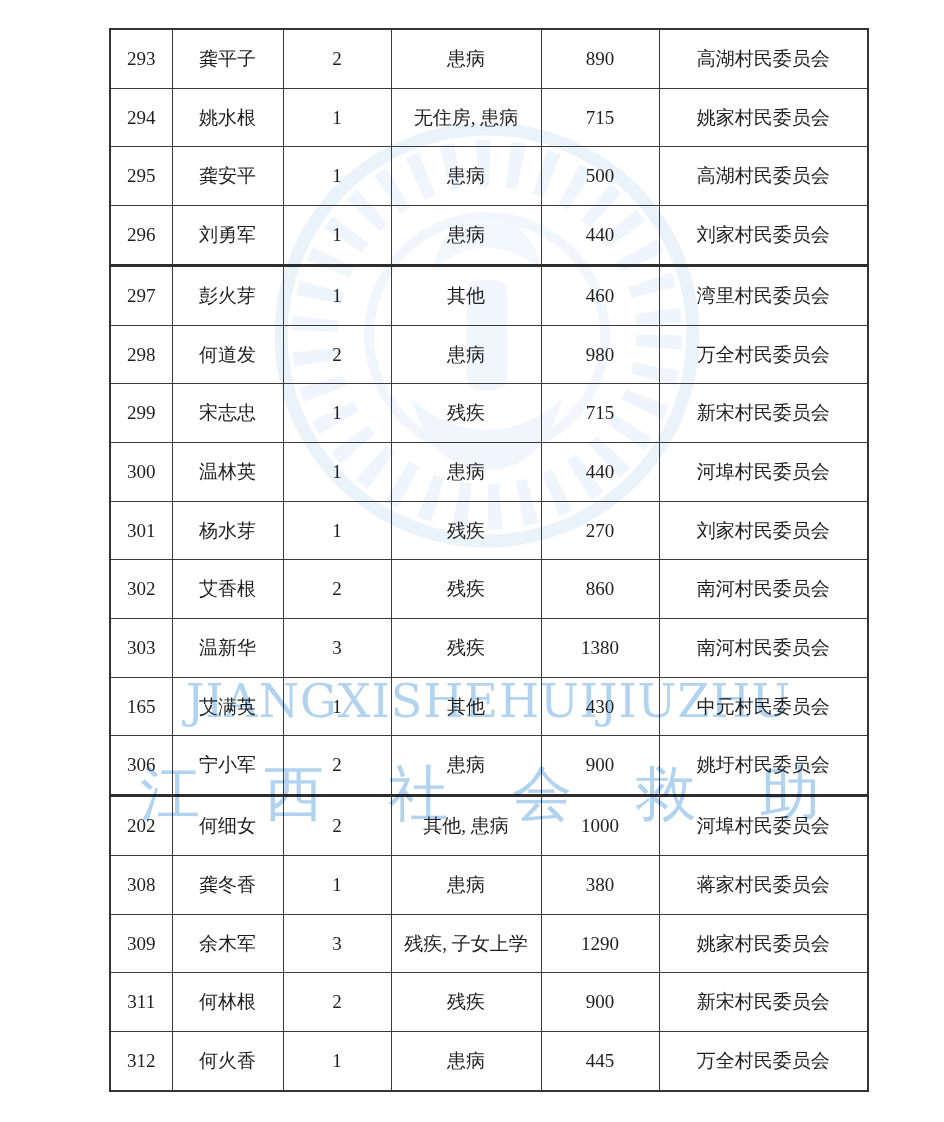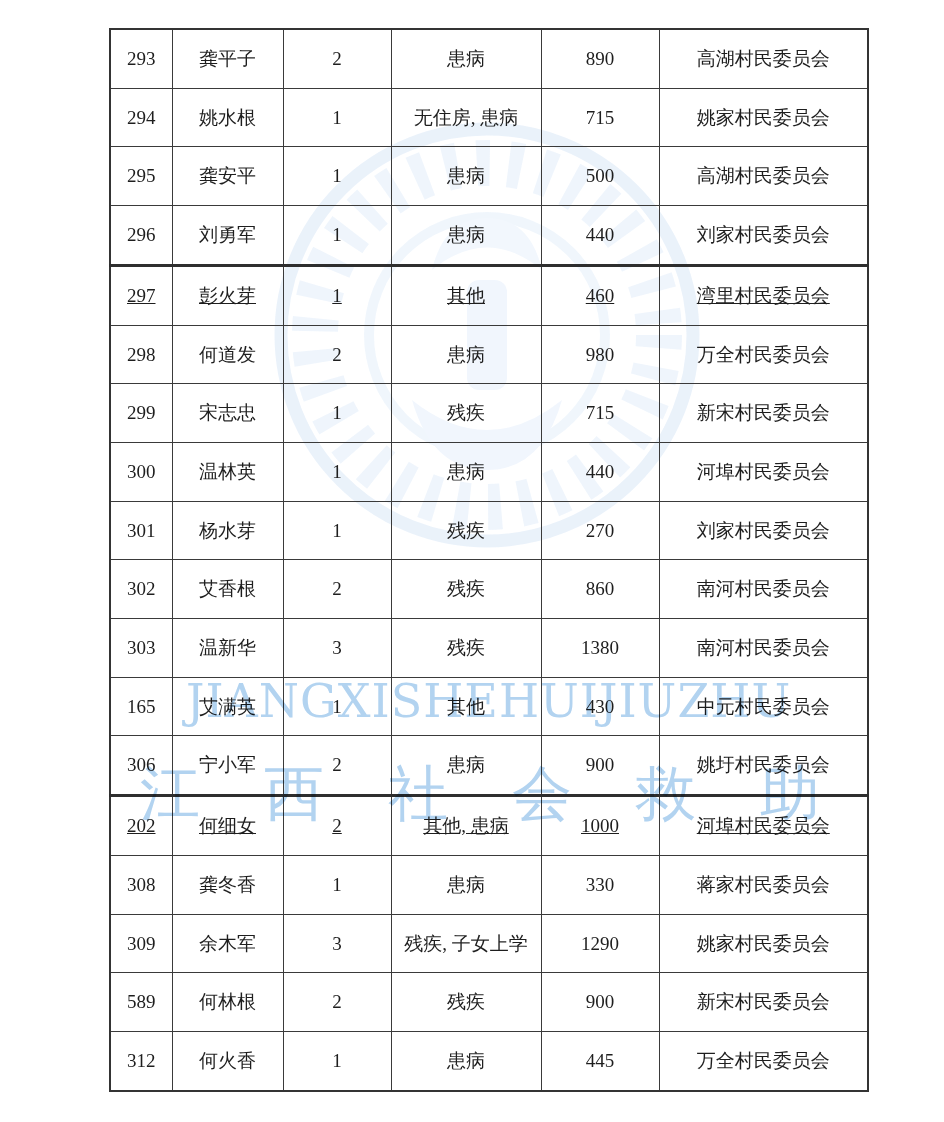--- a/index.html
+++ b/index.html
@@ -12,21 +12,21 @@
   .seal{position:absolute;left:252px;top:100px;width:470px;height:470px;
         pointer-events:none;}
 
   
   table.roster{position:absolute;left:84px;top:28px;width:758px;height:1064px;
         border-collapse:collapse;table-layout:fixed;background:transparent;margin-left:25px;}
   table.roster td{border:1.5px solid #3a3a3a;text-align:center;vertical-align:middle;
         font-size:19px;color:#1e1e1e;padding:0;height:53px;overflow:hidden;
         font-family:"Liberation Serif","DejaVu Serif",serif;}
   table.roster{border:2px solid #343434;}
-  table.roster tr.heavy-top td{border-top:3px solid #2e2e2e;text-decoration:underline;}
+  table.roster tr.heavy-top td{border-top:3px solid #2e2e2e;}
 
   
   .wm{position:absolute;pointer-events:none;white-space:nowrap;
       mix-blend-mode:multiply;color:#b2d3f0;}
   .wm-latin{left:186px;top:676px;width:612px;font-size:46px;line-height:50px;
       letter-spacing:1px;font-family:"DejaVu Serif","Liberation Serif",serif;
       font-weight:400;}
   .wm-cjk{left:140px;top:762px;font-size:60px;line-height:64px;letter-spacing:64px;
       font-family:"Liberation Serif","DejaVu Serif",serif;}
 </style>
@@ -166,33 +166,33 @@
           <td>2</td>
           <td>其他, 患病</td>
           <td>1000</td>
           <td>河埠村民委员会</td>
         </tr>
         <tr>
           <td>308</td>
           <td>龚冬香</td>
           <td>1</td>
           <td>患病</td>
-          <td>330</td>
+          <td>380</td>
           <td>蒋家村民委员会</td>
         </tr>
         <tr>
           <td>309</td>
           <td>余木军</td>
           <td>3</td>
           <td>残疾, 子女上学</td>
           <td>1290</td>
           <td>姚家村民委员会</td>
         </tr>
         <tr>
-          <td>589</td>
+          <td>311</td>
           <td>何林根</td>
           <td>2</td>
           <td>残疾</td>
           <td>900</td>
           <td>新宋村民委员会</td>
         </tr>
         <tr>
           <td>312</td>
           <td>何火香</td>
           <td>1</td>

